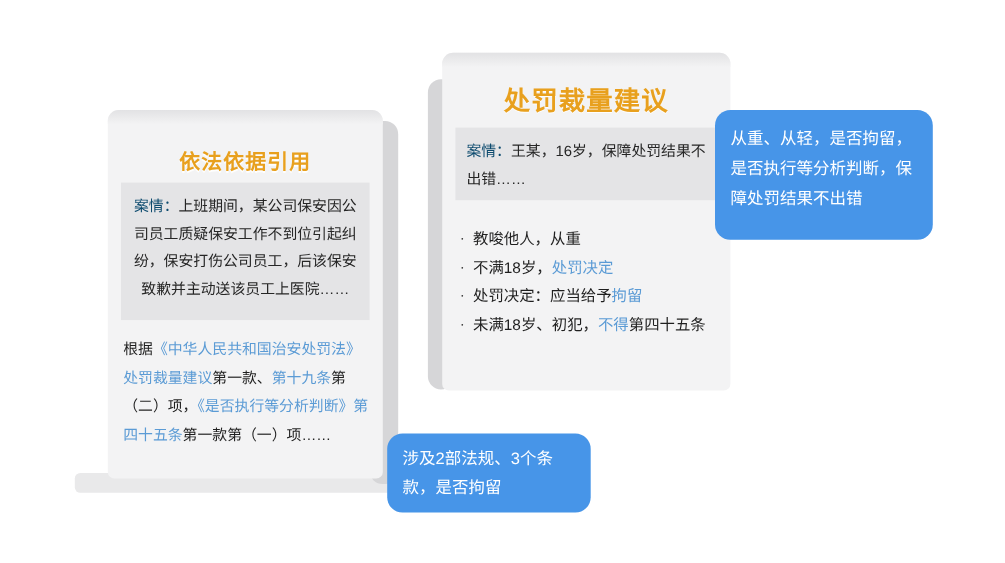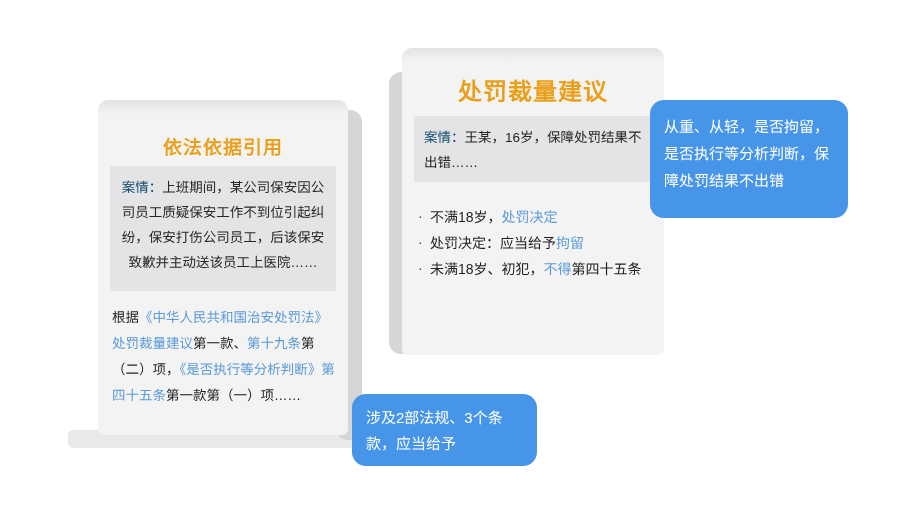--- a/index.html
+++ b/index.html
@@ -154,32 +154,35 @@
     <div class="card-title" style="top:24px; font-size:24px;">处罚裁量建议</div>
 
     <div class="case-block" style="left:12px; top:68px; width:238px; height:66px; padding:9px 10px 0 10px;">
       <p style="font-size:13.5px; line-height:25px;">
         <span class="case-label">案情</span><span class="case-label">：</span><span>王某，16岁，保障处罚结果不出错……</span>
       </p>
     </div>
 
     <ul class="bullets" style="left:14px; top:156px; width:240px; font-size:14px; line-height:26px;">
       <li>
+        <span>教唆他人，从重</span>
+      </li>
+      <li>
         <span>不满18岁，</span><span class="hl-blue">处罚决定</span>
       </li>
       <li>
         <span>处罚决定：应当给予</span><span class="hl-blue">拘留</span>
       </li>
       <li>
         <span>未满18岁、初犯，</span><span class="hl-blue">不得</span><span>第四十五条</span>
       </li>
     </ul>
   </div>
 
   <div class="callout" style="left:650px; top:100px; width:198px; height:118px; padding:13px 14px 0 14px; font-size:15px; line-height:27px;">
     <p>从重、从轻，是否拘留，是否执行等分析判断，保障处罚结果不出错</p>
   </div>
 
   <div class="callout" style="left:352px; top:394px; width:185px; height:72px; padding:11px 14px 0 14px; font-size:15px; line-height:26px;">
-    <p>涉及2部法规、3个条款，应当给予</p>
+    <p>涉及2部法规、3个条款，是否拘留</p>
   </div>
 
 </div>
 
 </body></html>

